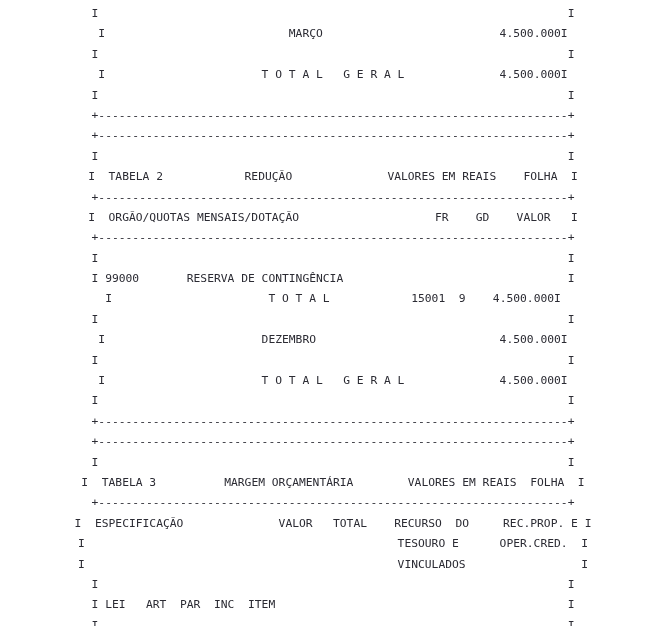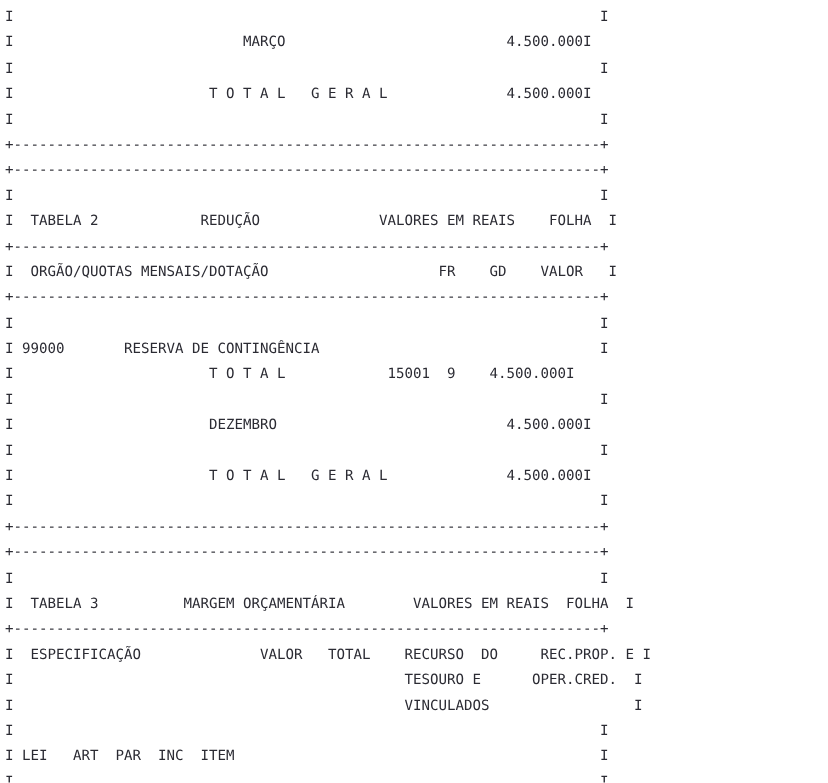--- a/index.html
+++ b/index.html
@@ -20,18 +20,19 @@
     color: #2b2b33;
     white-space: pre;
     letter-spacing: 0px;
     padding: 4px 0 0 4px;
     margin: 0;
   }
   .line {
     white-space: pre;
     display: block;
     height: 20.4px;
+    text-align: center;
   }
 </style>
 </head>
 <body>
 
 <pre id="doc"><span class="line">I                                                                     I</span><span class="line">I                           MARÇO                          4.500.000I</span><span class="line">I                                                                     I</span><span class="line">I                       T O T A L   G E R A L              4.500.000I</span><span class="line">I                                                                     I</span><span class="line">+---------------------------------------------------------------------+</span><span class="line">+---------------------------------------------------------------------+</span><span class="line">I                                                                     I</span><span class="line">I  TABELA 2            REDUÇÃO              VALORES EM REAIS    FOLHA  I</span><span class="line">+---------------------------------------------------------------------+</span><span class="line">I  ORGÃO/QUOTAS MENSAIS/DOTAÇÃO                    FR    GD    VALOR   I</span><span class="line">+---------------------------------------------------------------------+</span><span class="line">I                                                                     I</span><span class="line">I 99000       RESERVA DE CONTINGÊNCIA                                 I</span><span class="line">I                       T O T A L            15001  9    4.500.000I</span><span class="line">I                                                                     I</span><span class="line">I                       DEZEMBRO                           4.500.000I</span><span class="line">I                                                                     I</span><span class="line">I                       T O T A L   G E R A L              4.500.000I</span><span class="line">I                                                                     I</span><span class="line">+---------------------------------------------------------------------+</span><span class="line">+---------------------------------------------------------------------+</span><span class="line">I                                                                     I</span><span class="line">I  TABELA 3          MARGEM ORÇAMENTÁRIA        VALORES EM REAIS  FOLHA  I</span><span class="line">+---------------------------------------------------------------------+</span><span class="line">I  ESPECIFICAÇÃO              VALOR   TOTAL    RECURSO  DO     REC.PROP. E I</span><span class="line">I                                              TESOURO E      OPER.CRED.  I</span><span class="line">I                                              VINCULADOS                 I</span><span class="line">I                                                                     I</span><span class="line">I LEI   ART  PAR  INC  ITEM                                           I</span><span class="line">I                                                                     I</span></pre>
 
 </body></html>

